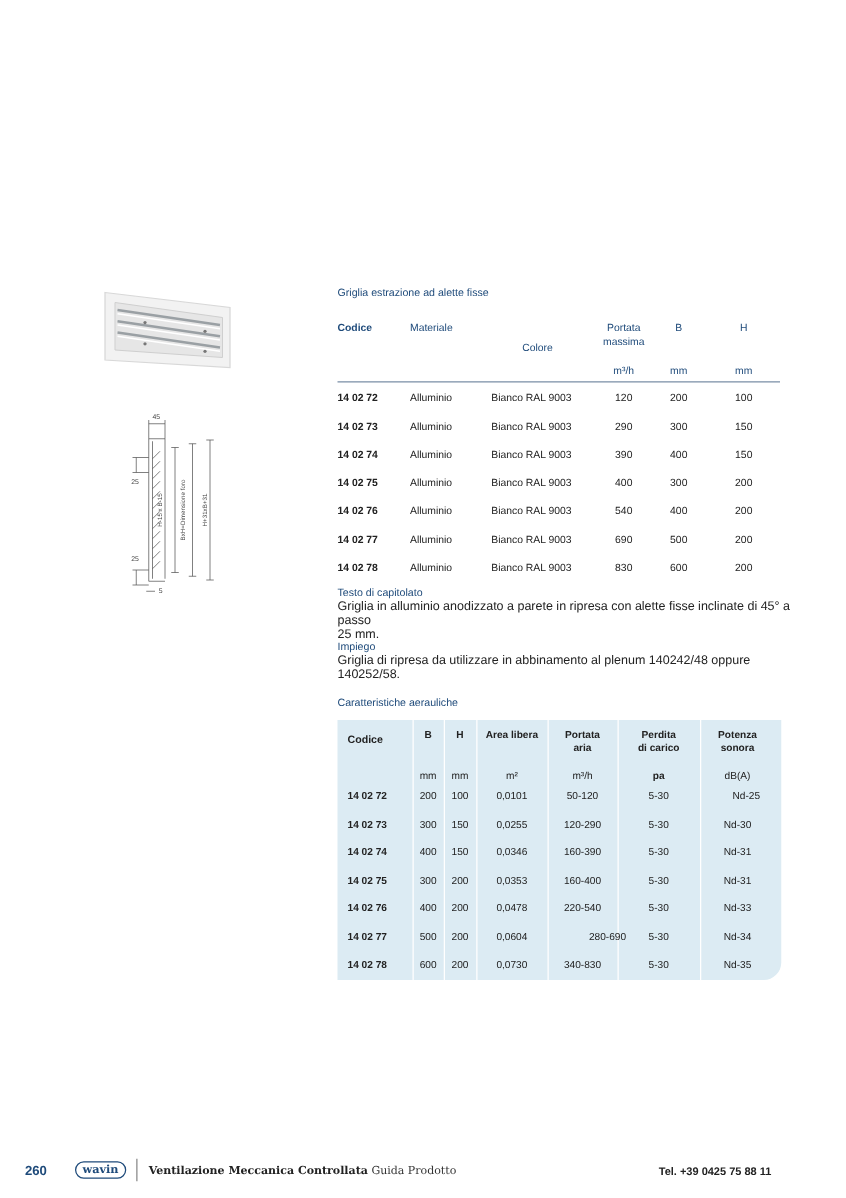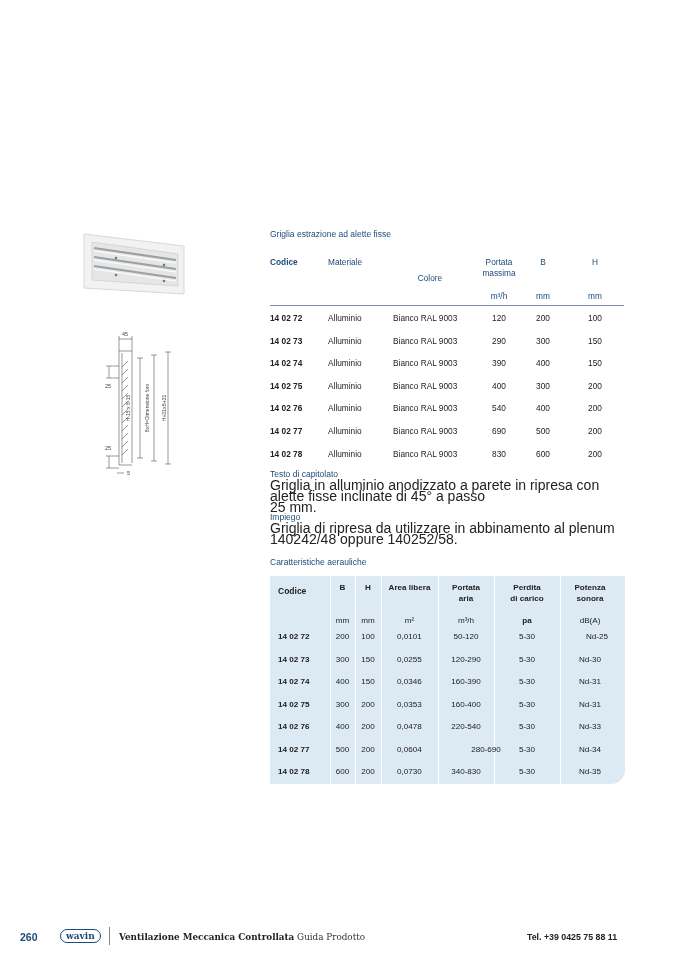--- a/index.html
+++ b/index.html
@@ -1,20 +1,20 @@
 <!DOCTYPE html>
 <html><head>
 <meta charset="utf-8">
 <style>
   html, body { margin:0; padding:0; background:#fff; }
   body { width:677px; height:958px; position:relative; overflow:hidden;
          font-family:"Liberation Sans", sans-serif; color:#222; }
   .abs { position:absolute; }
   .sec-title { font-size:8.5px; font-weight:normal; color:#1e4a7a; }
-  .body-text { font-size:14px; color:#222; line-height:11px; }
+  .body-text { font-size:10px; color:#222; line-height:11px; }
 
   
   #photo { left:80px; top:228px; width:108px; height:72px; }
 
   
   #t1 { left:270px; top:255px; width:354px; font-size:8.3px; }
   #t1 .hdr { position:relative; height:50px; border-bottom:1px solid #7a8ea6; }
   #t1 .hdr span { position:absolute; text-align:center; color:#1e4a7a; line-height:11px; }
   #t1 .row { position:relative; height:22.6px; }
   #t1 .row span { position:absolute; top:7px; }

